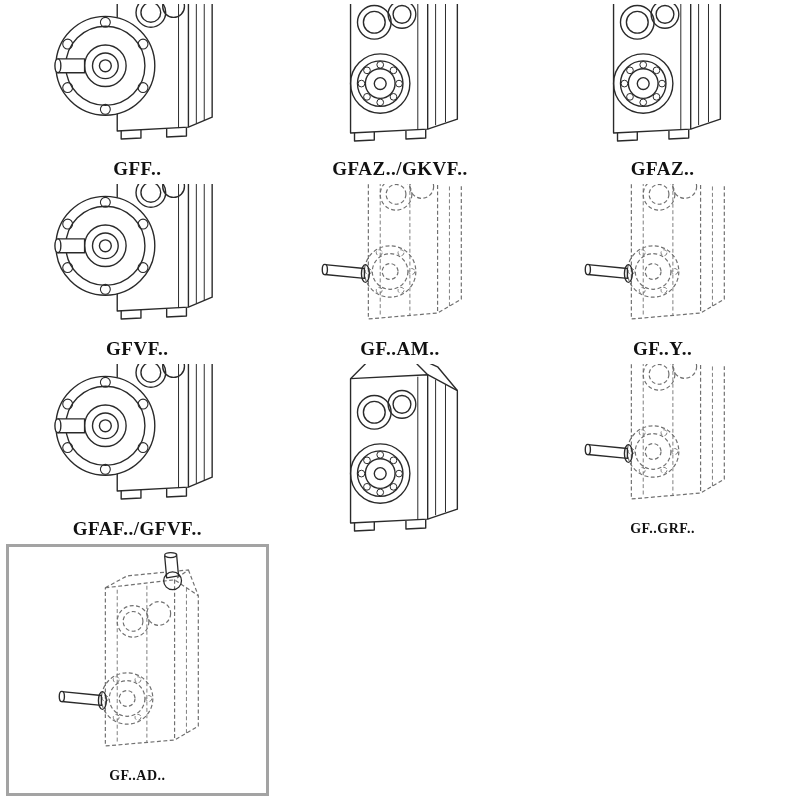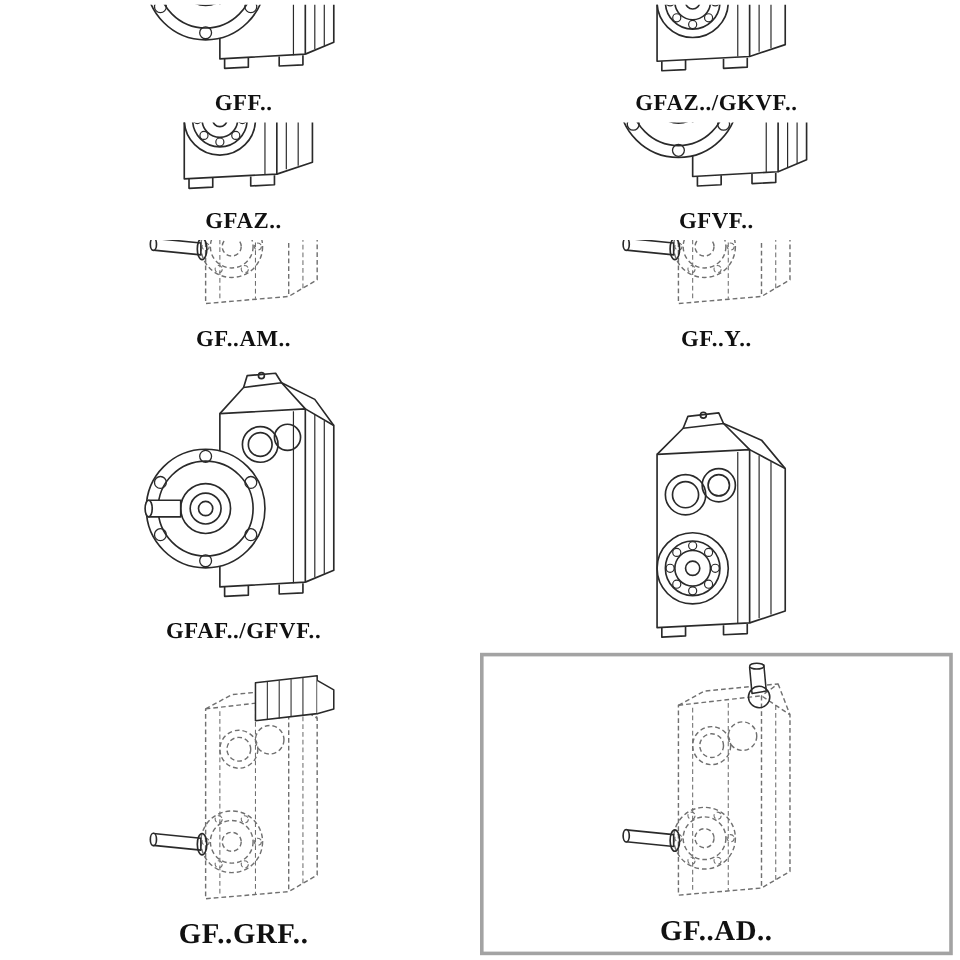--- a/index.html
+++ b/index.html
@@ -12,21 +12,21 @@
     height: 800px;
     box-sizing: border-box;
     background: #ffffff;
     padding: 4px 6px;
     font-family: "Liberation Serif", "DejaVu Serif", serif;
   }
   .grid {
     width: 100%;
     height: 100%;
     display: grid;
-    grid-template-columns: repeat(2, 1fr);
+    grid-template-columns: repeat(3, 1fr);
     grid-template-rows: repeat(3, 1fr);
   }
   .cell {
     margin: 0;
     display: flex;
     flex-direction: column;
     align-items: center;
     justify-content: flex-end;
     overflow: hidden;
   }
@@ -42,21 +42,21 @@
     font-weight: 700;
     letter-spacing: 0.5px;
     color: #111111;
     text-align: center;
     white-space: nowrap;
   }
   .cell.boxed {
     border: 3px solid #a3a3a3;
   }
   .cell.big-label .lbl {
-    font-size: 24px;
+    font-size: 14px;
   }
   .defs-holder {
     position: absolute;
     width: 0;
     height: 0;
     overflow: hidden;
   }
 </style>
 </head>
 <body>

